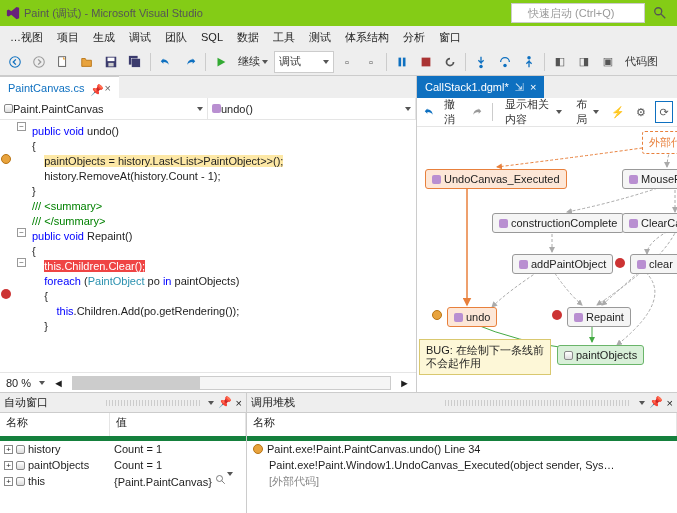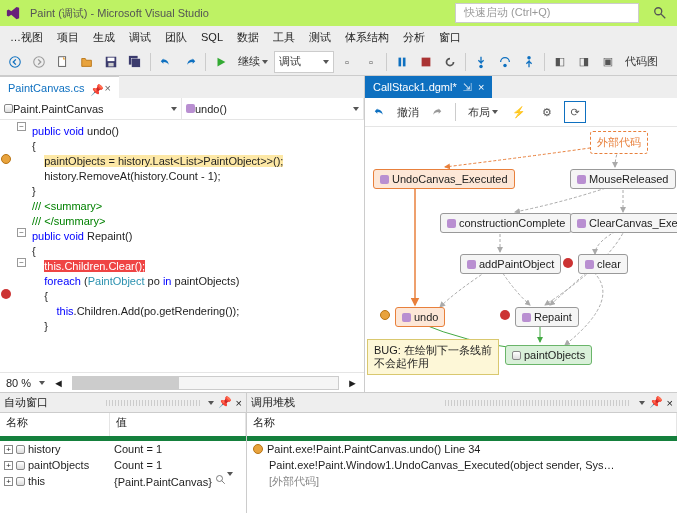--- a/index.html
+++ b/index.html
@@ -1,31 +1,31 @@
 <!DOCTYPE html>
 <html><head>
 <meta charset="utf-8">
 <style>
 *{box-sizing:border-box;margin:0;padding:0;font-family:"Segoe UI","Microsoft YaHei",Arial,sans-serif;font-size:11px}
 body{width:677px;height:513px;background:#eee;overflow:hidden;color:#1e1e1e}
-.titlebar{height:26px;background:#bef264;display:flex;align-items:center;padding:0 6px;gap:10px}
+.titlebar{height:26px;background:#84cc16;display:flex;align-items:center;padding:0 6px;gap:4px}
 .logo{width:14px;height:14px;position:relative}
 .logo svg{width:14px;height:14px}
 .title{flex:1;color:#555}
-.quick{width:184px;height:20px;border:1px solid #ccc;padding:1px 8px;color:#999;background:#fff;display:flex;align-items:flex-start}
+.quick{width:134px;height:20px;border:1px solid #ccc;padding:1px 16px;color:#999;background:#fff;display:flex;align-items:center}
 .menubar{height:22px;display:flex;align-items:center;padding:0 4px;gap:2px}
 .menubar span{padding:2px 6px;color:#1e1e1e}
 .toolbar{height:28px;display:flex;align-items:center;padding:0 4px;gap:2px;border-bottom:1px solid #ccc}
 .tbtn{width:22px;height:22px;display:flex;align-items:center;justify-content:center;color:#555}
 .tbtn svg{width:14px;height:14px}
 .sep{width:1px;height:18px;background:#ccc;margin:0 2px}
 .drop{display:flex;align-items:center;height:22px;padding:0 4px;gap:2px;color:#333}
 .tri{width:0;height:0;border-left:3px solid transparent;border-right:3px solid transparent;border-top:4px solid #555}
 .mid{display:flex;height:316px}
-.editor{width:365px;background:#fff;display:flex;flex-direction:column;border-right:1px solid #ccc}
+.editor{width:417px;background:#fff;display:flex;flex-direction:column;border-right:1px solid #ccc}
 .edtabs{height:22px;background:#eee;display:flex;align-items:flex-end}
 .edtab{height:22px;padding:3px 8px;background:#fff;color:#0e70c0;border-top:1px solid #ccc;display:flex;align-items:center;gap:6px}
 .pin{width:8px;height:8px}
 .close{color:#666}
 .navbar{height:22px;display:flex;border-bottom:1px solid #e5e5e5}
 .navdrop{flex:1;display:flex;align-items:center;padding:0 4px;gap:0;border-right:1px solid #e5e5e5}
 .code{flex:1;font-family:Consolas,monospace;font-size:11px;padding:4px 0 4px 2px;overflow:hidden;position:relative;line-height:15px}
 .gut{position:absolute;left:0;top:4px;width:14px}
 .bp{width:10px;height:10px;border-radius:50%;background:#c33;position:absolute;left:1px}
 .bpy{width:10px;height:10px;border-radius:50%;background:#e8a33d;border:1px solid #b87414;position:absolute;left:1px}
@@ -292,20 +292,24 @@
           </svg>
         </span>
       <span class="gtxt">撤消</span>
       <span class="tbtn">
           <svg viewBox="0 0 16 16">
             <path d="M11 4l3 3-3 3V8c-3 0-5 1-6 3 0-4 3-6 6-6V4z" fill="#999"></path>
           </svg>
         </span>
       <div class="sep"></div>
       <div class="drop">
+          <span>显示相关内容</span>
+          <span class="tri"></span>
+        </div>
+      <div class="drop">
           <span>布局</span>
           <span class="tri"></span>
         </div>
       <span class="tbtn">⚡</span>
       <span class="tbtn">⚙</span>
       <span class="tbtn" style="border:1px solid #0e70c0">⟳</span>
     </div>
     <div class="diag">
       <svg class="edge">
         <defs>

